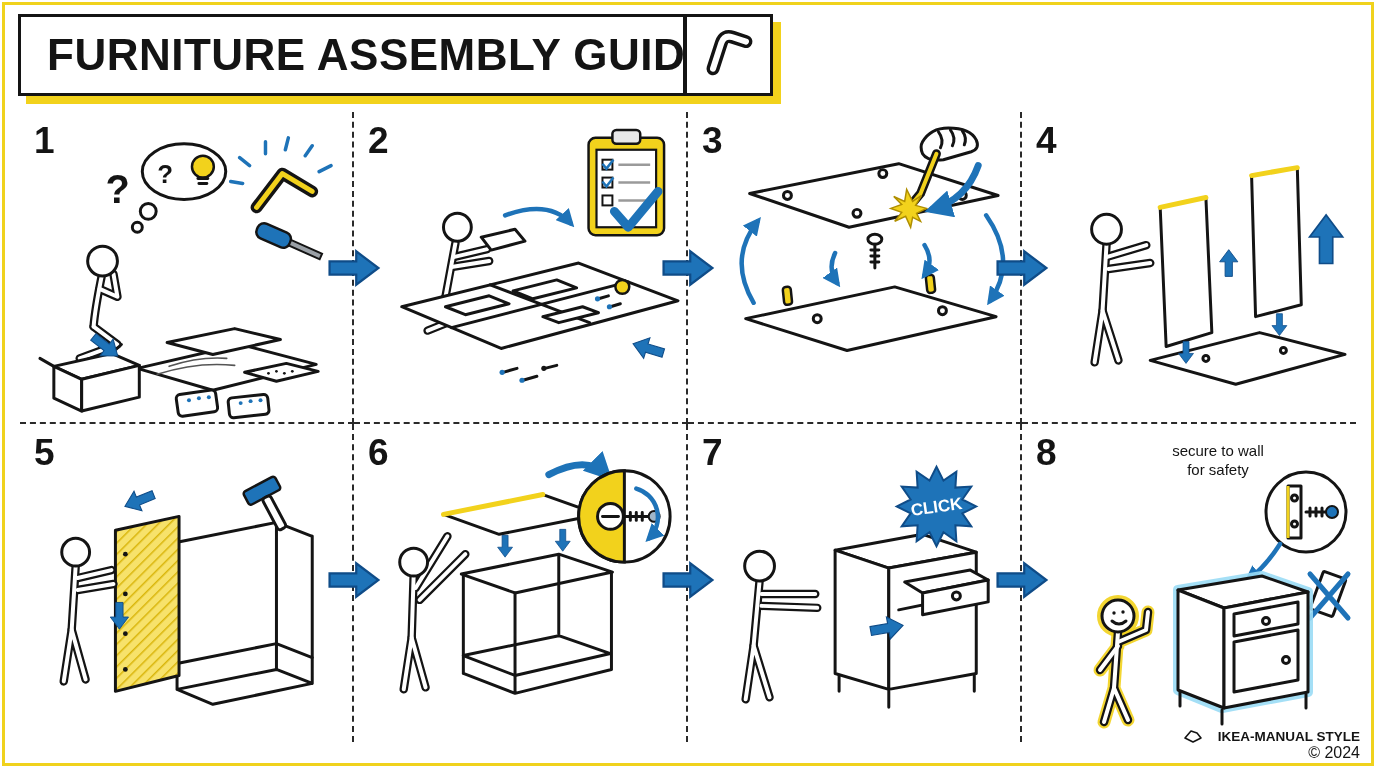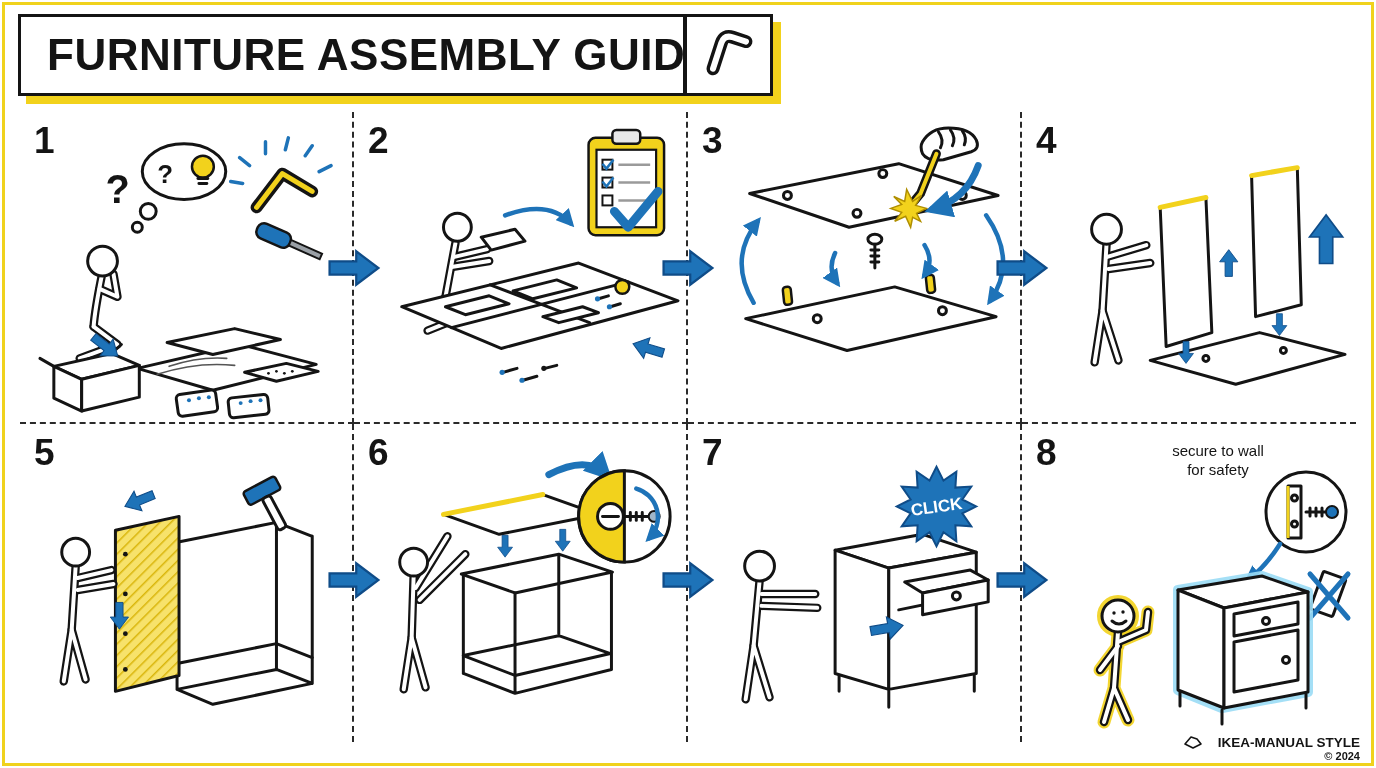--- a/index.html
+++ b/index.html
@@ -13,21 +13,21 @@
   .grid{position:absolute;left:20px;top:112px;width:1336px;height:630px;display:grid;grid-template-columns:repeat(4,1fr);grid-template-rows:312px 318px}
   .cell{position:relative}
   .cell.bR{border-right:2px dashed #2a2a2a}
   .cell.bB{border-bottom:2px dashed #2a2a2a}
   .num{position:absolute;top:8px;left:14px;font-size:37px;font-weight:700;z-index:2}
   svg.art{position:absolute;inset:0;width:100%;height:100%}
   .flow-arrow{position:absolute;width:62px;height:44px;z-index:3}
   .flow-arrow use{fill:#1e73b8;stroke:#0f4c88;stroke-width:2}
   .footer{position:absolute;right:16px;bottom:6px;text-align:right;z-index:6}
   .brand-line{font-size:13.5px;font-weight:700;display:flex;align-items:center;gap:15px;justify-content:flex-end}
-  .copy{font-size:11px;font-weight:700}
+  .copy{font-size:16px;font-weight:400}
   
   .fw{fill:#fff;stroke:#141414;stroke-width:3;stroke-linejoin:round}
   .ln{fill:none;stroke:#141414;stroke-width:3;stroke-linecap:round;stroke-linejoin:round}
   .thin{fill:none;stroke:#555;stroke-width:1.6;stroke-linecap:round}
   .yel{fill:#f2d21c;stroke:#141414;stroke-width:2.5;stroke-linejoin:round}
   .arr{fill:#1e73b8;stroke:#0f4c88;stroke-width:1.5}
   .carr{fill:none;stroke:#1e73b8;stroke-width:7;stroke-linecap:round}
   .carr2{fill:none;stroke:#1e73b8;stroke-width:4.5;stroke-linecap:round}
   .tubeO{fill:none;stroke:#141414;stroke-width:8.5;stroke-linecap:round;stroke-linejoin:round}
   .tubeI{fill:none;stroke:#fff;stroke-width:4;stroke-linecap:round;stroke-linejoin:round}

